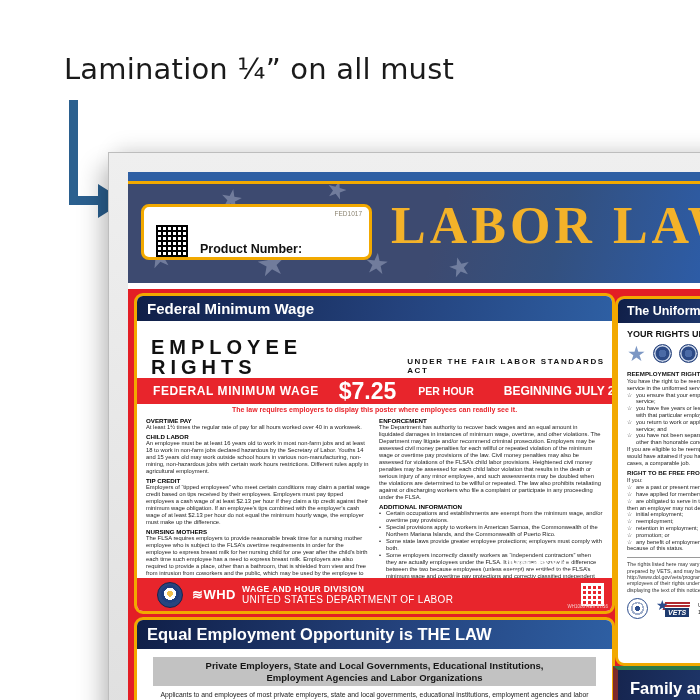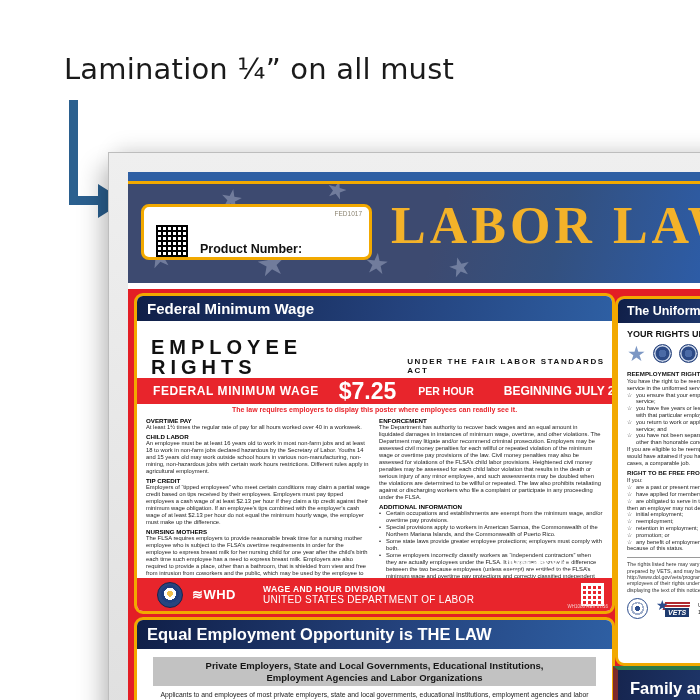--- a/index.html
+++ b/index.html
@@ -63,21 +63,21 @@
   .col h4{margin:2px 0 0;font-size:6.2px;color:#000;}
   .col p{margin:0;}
   ul.dot-list{margin:0;padding:0;list-style:none;}
   ul.dot-list li{position:relative;padding-left:7px;margin:0;}
   ul.dot-list li::before{content:"•";position:absolute;left:0;top:0;}
   .flsa-footer{position:absolute;left:0;bottom:0;width:100%;height:33px;background:#e8252c;
                display:flex;align-items:center;color:#fff;}
   .dol-seal{width:24px;height:24px;border-radius:50%;margin-left:20px;flex:none;border:1px solid #12264f;
             background:radial-gradient(circle at 50% 45%,#f2c24e 0 3px,#ffffff 3px 6px,#1f3f7e 6px 9px,#27457f 9px 13px);}
   .whd-logo{font-weight:bold;font-size:13px;margin-left:9px;letter-spacing:.5px;white-space:nowrap;}
-  .division{margin-left:27px;white-space:nowrap;}
+  .division{margin-left:6px;white-space:nowrap;}
   .division .l1{font-weight:bold;font-size:8.5px;letter-spacing:.4px;}
   .division .l2{font-size:10px;letter-spacing:.3px;}
   .contact{margin-left:auto;text-align:right;white-space:nowrap;line-height:1.25;}
   .contact .phone{font-weight:bold;font-size:9px;}
   .contact .tty{font-size:6.5px;}
   .contact .url{font-weight:bold;font-size:8px;margin-top:44px;}
   .qr-red{width:23px;height:23px;margin:0 8px 0 9px;flex:none;
       background:repeating-linear-gradient(90deg,#fff 0 2px,transparent 2px 5px),
                  repeating-linear-gradient(0deg,#fff 0 2px,#e8252c 2px 5px);
       outline:2px solid #fff;outline-offset:-2px;}

